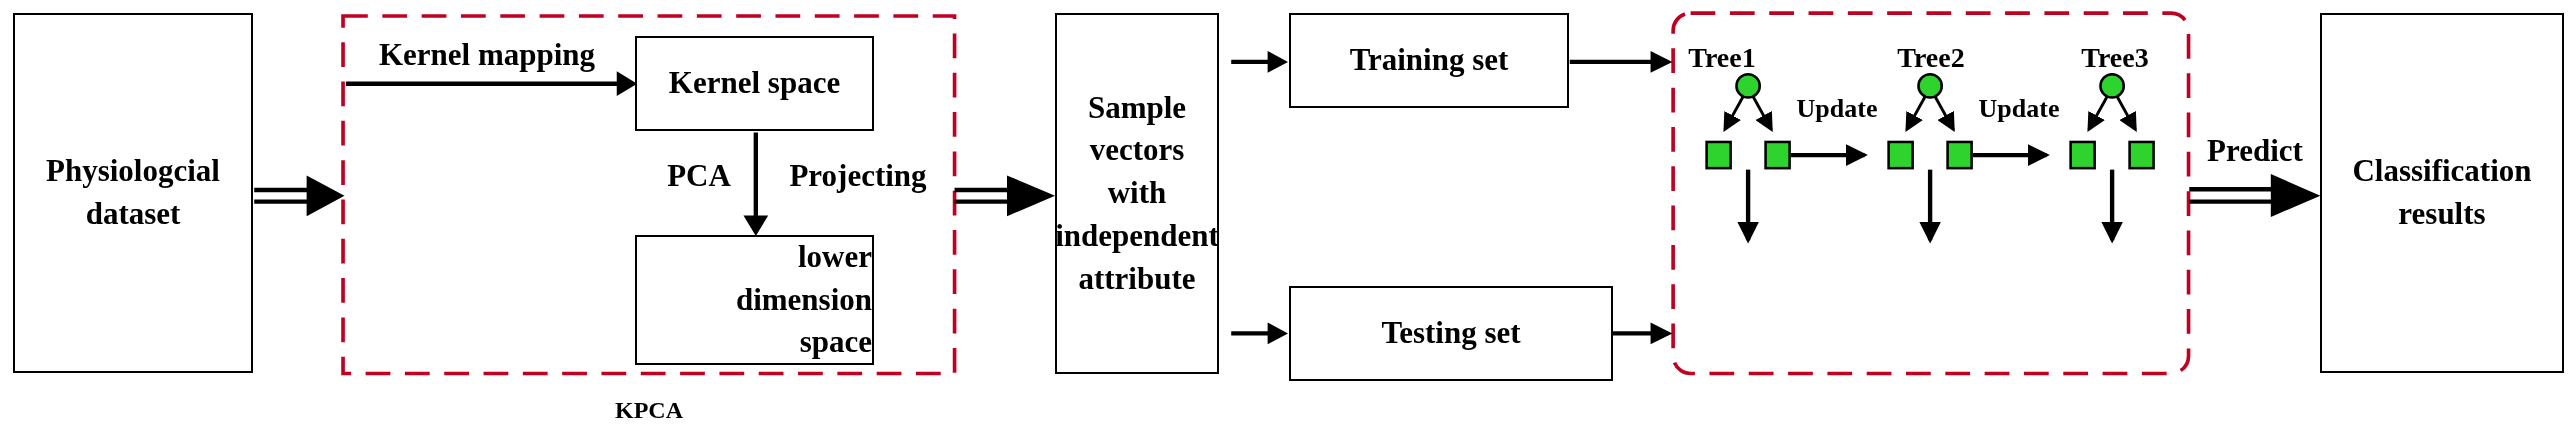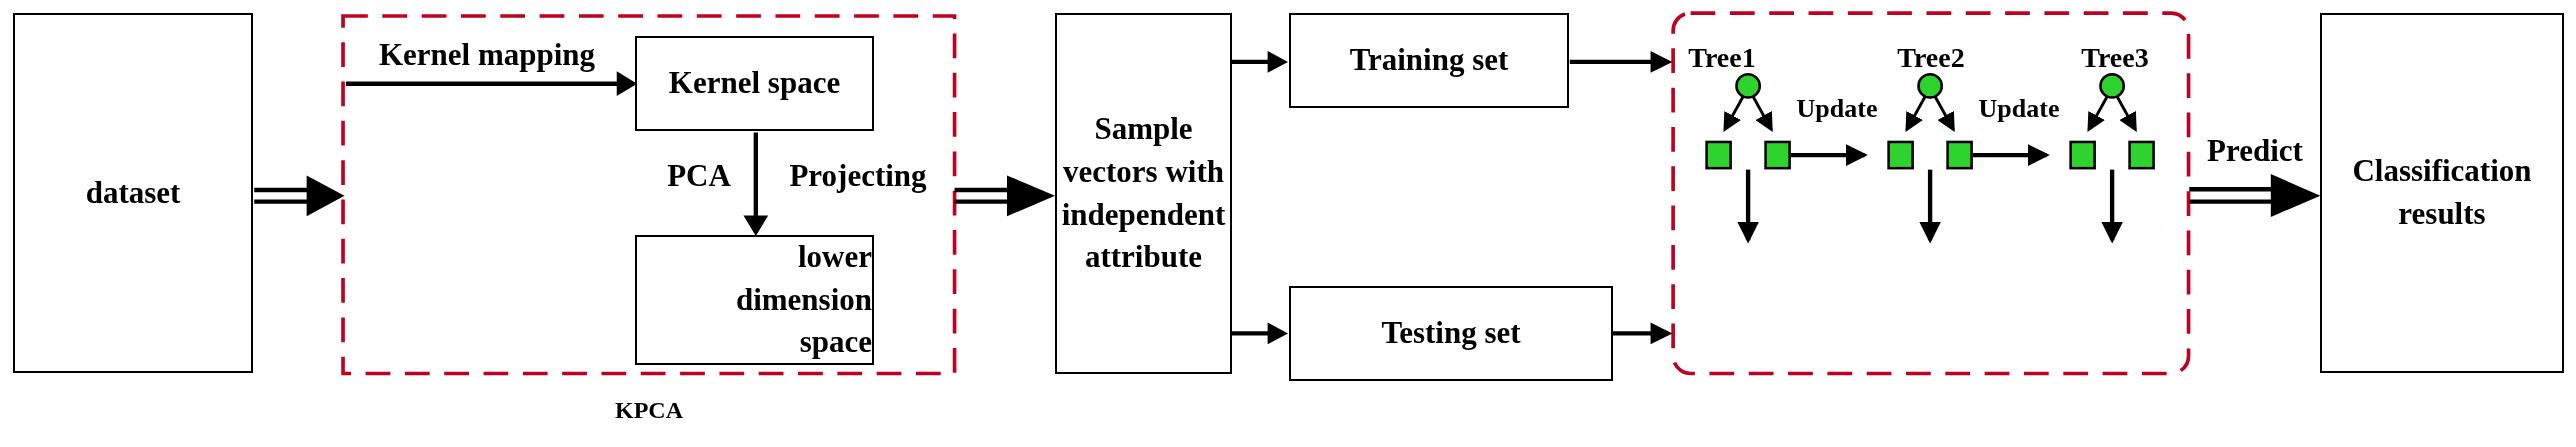--- a/index.html
+++ b/index.html
@@ -134,34 +134,35 @@
       <circle class="greenshape" cx="2900" cy="118" r="16"></circle>
       <line class="thin" x1="2893" y1="133" x2="2868" y2="178" marker-end="url(#mSmall)" stroke-width="3.5"></line>
       <line class="thin" x1="2907" y1="133" x2="2932" y2="178" marker-end="url(#mSmall)" stroke-width="3.5"></line>
       <rect class="greenshape" x="2843" y="195" width="33" height="36"></rect>
       <rect class="greenshape" x="2924" y="195" width="33" height="36"></rect>
       <line class="flow" x1="2900" y1="233" x2="2900" y2="330" stroke-width="7" marker-end="url(#mBig)"></line>
     </g>
   </svg>
 
   <div class="box f42" style="left:13px;top:13px;width:240px;height:360px;line-height:1.45;">
+    <span>Physiologcial</span>
     <span>dataset</span>
   </div>
 
   <div class="box f42" style="left:635px;top:36px;width:239px;height:95px;">
     <span>Kernel space</span>
   </div>
 
   <div class="box f42" style="left:635px;top:235px;width:239px;height:130px;align-items:flex-end;">
     <span>lower</span>
     <span>dimension</span>
     <span>space</span>
   </div>
 
-  <div class="box f42" style="left:1055px;top:13px;width:177px;height:361px;">
+  <div class="box f42" style="left:1055px;top:13px;width:164px;height:361px;">
     <span>Sample</span>
     <span>vectors with</span>
     <span>independent</span>
     <span>attribute</span>
   </div>
 
   <div class="box f42" style="left:1289px;top:13px;width:280px;height:95px;">
     <span>Training set</span>
   </div>
 

